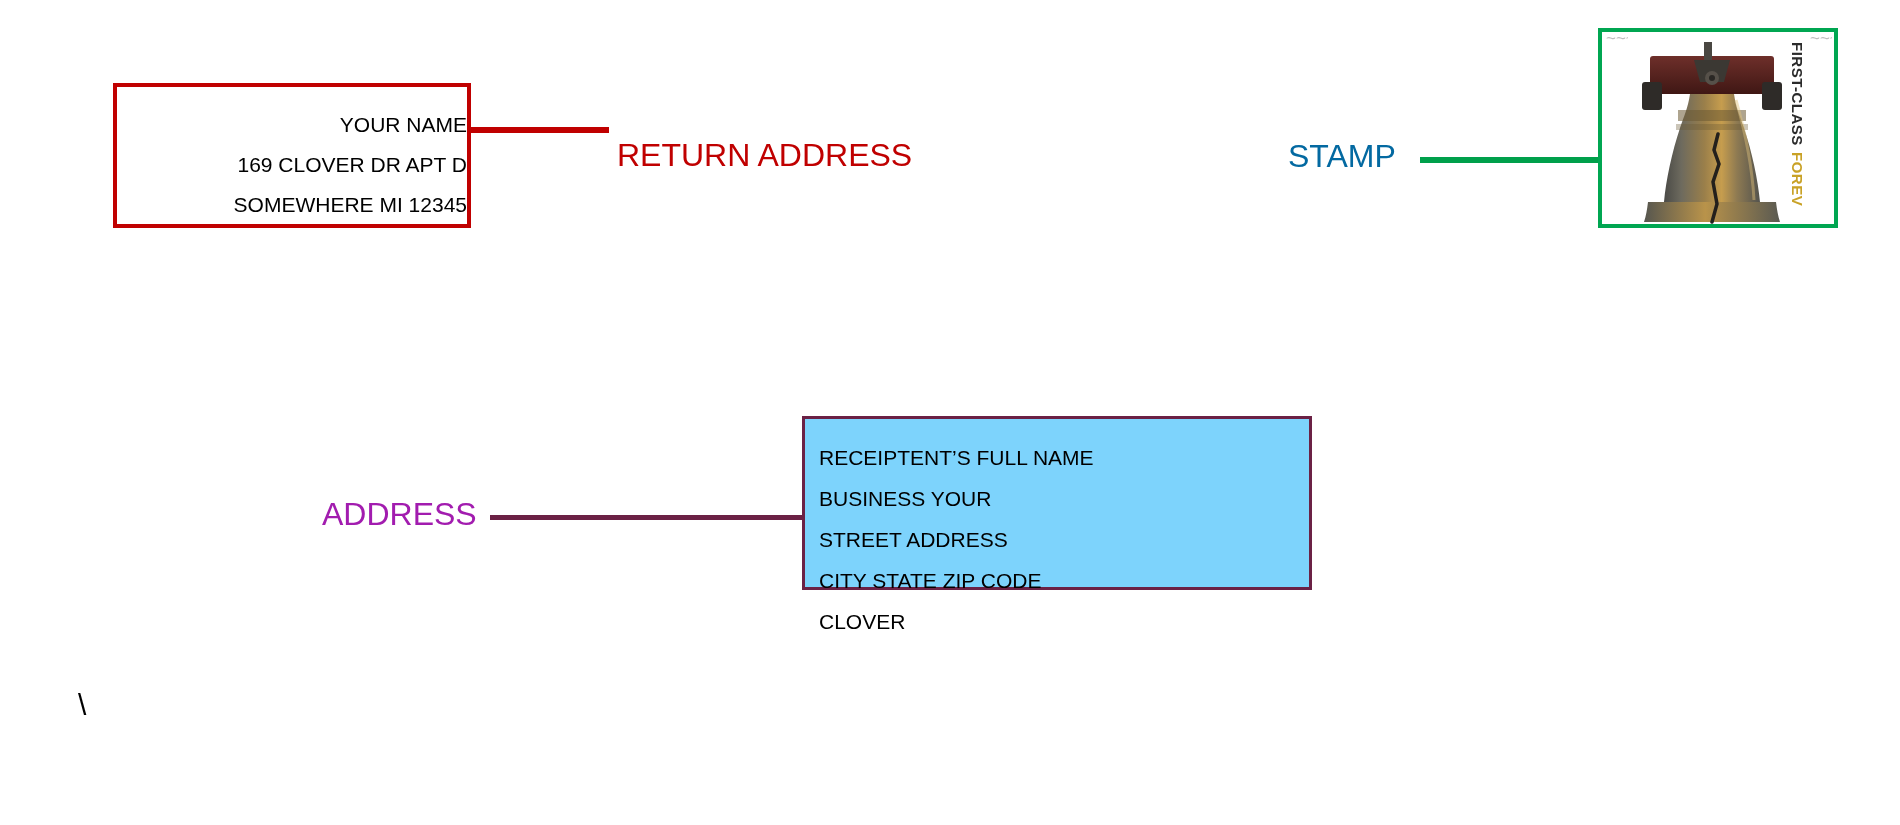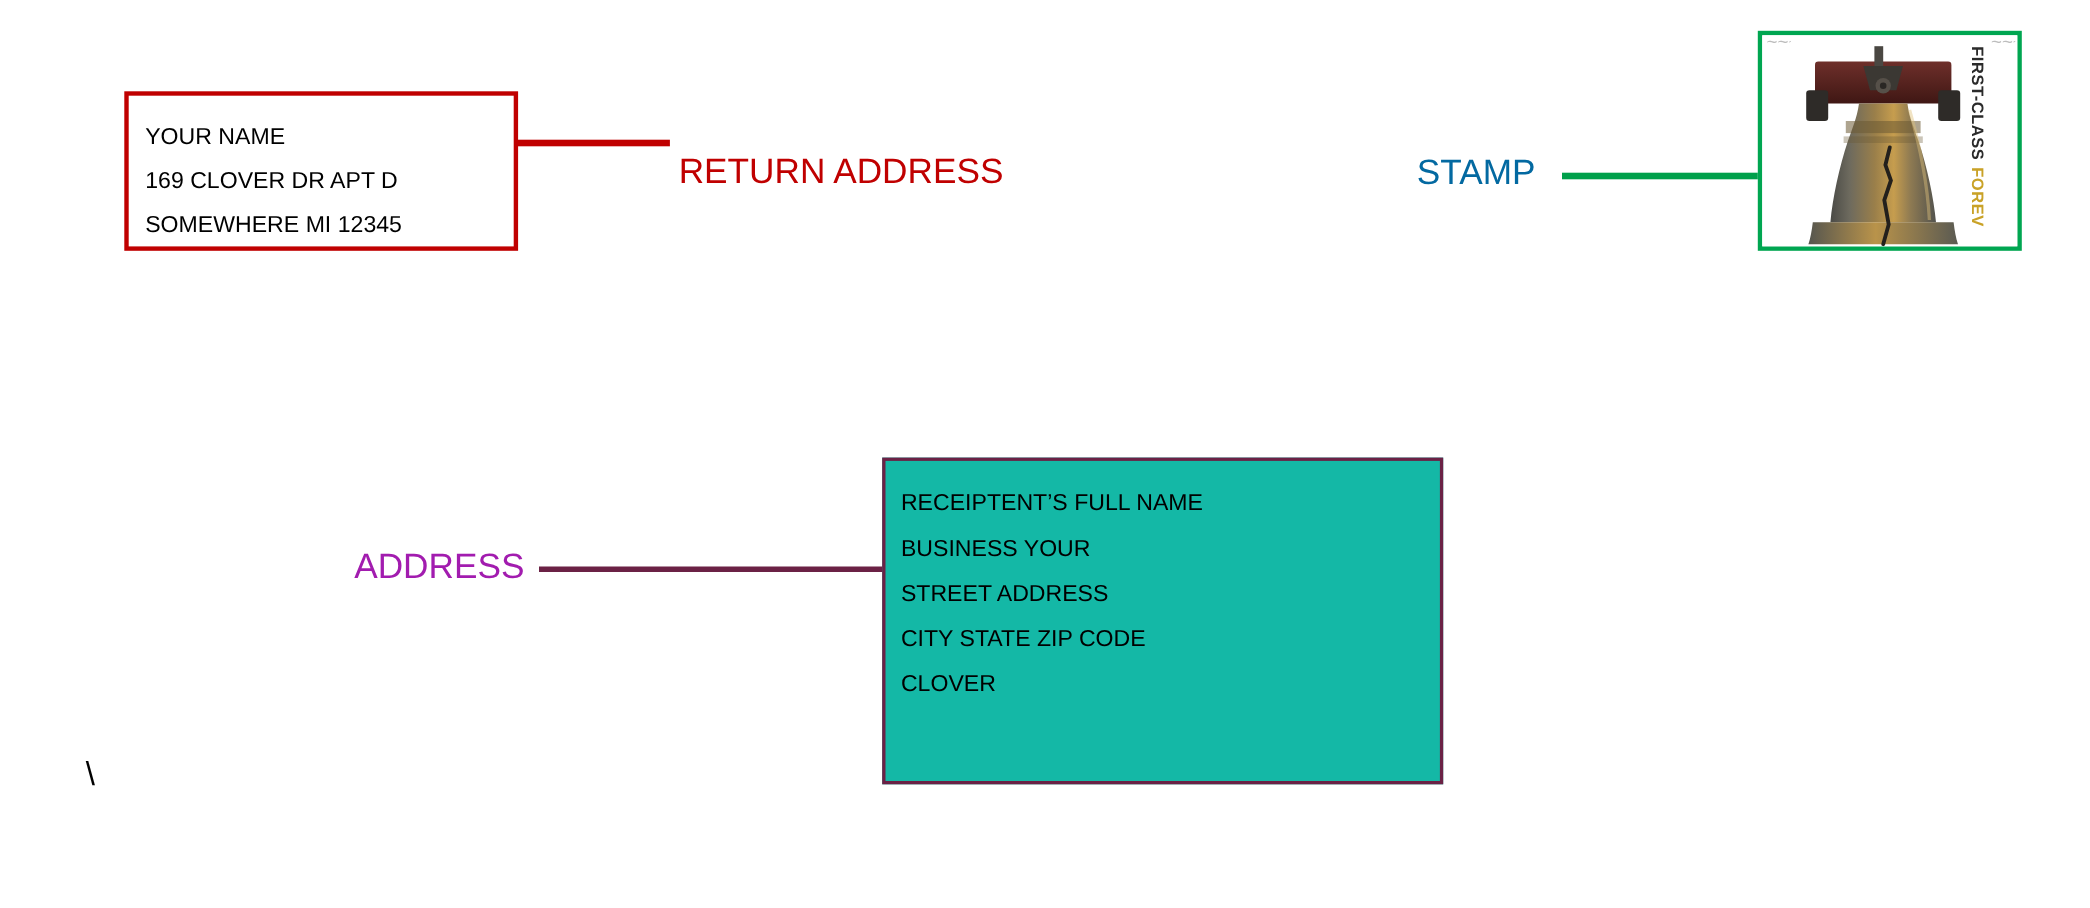--- a/index.html
+++ b/index.html
@@ -27,20 +27,21 @@
     left: 113px;
     top: 83px;
     width: 358px;
     height: 145px;
     border: 4px solid #C00000;
     box-sizing: border-box;
     background: #ffffff;
   }
   #return-address-box .lines {
     padding: 18px 0 0 15px;
+    text-align: right;
   }
   .addr-line {
     font-size: 21px;
     line-height: 40px;
     color: #000000;
     white-space: nowrap;
   }
 
   
   #return-address-connector {
@@ -167,24 +168,24 @@
     height: 5px;
     background: #6B2145;
   }
 
   
   #recipient-address-box {
     position: absolute;
     left: 802px;
     top: 416px;
     width: 510px;
-    height: 297px;
+    height: 174px;
     border: 3px solid #6B2145;
     box-sizing: border-box;
-    background: #14b8a6;
+    background: #7dd3fc;
   }
   #recipient-address-box .lines {
     padding: 18px 0 0 14px;
   }
   .recip-line {
     font-size: 21px;
     line-height: 41px;
     color: #000000;
     white-space: nowrap;
   }

